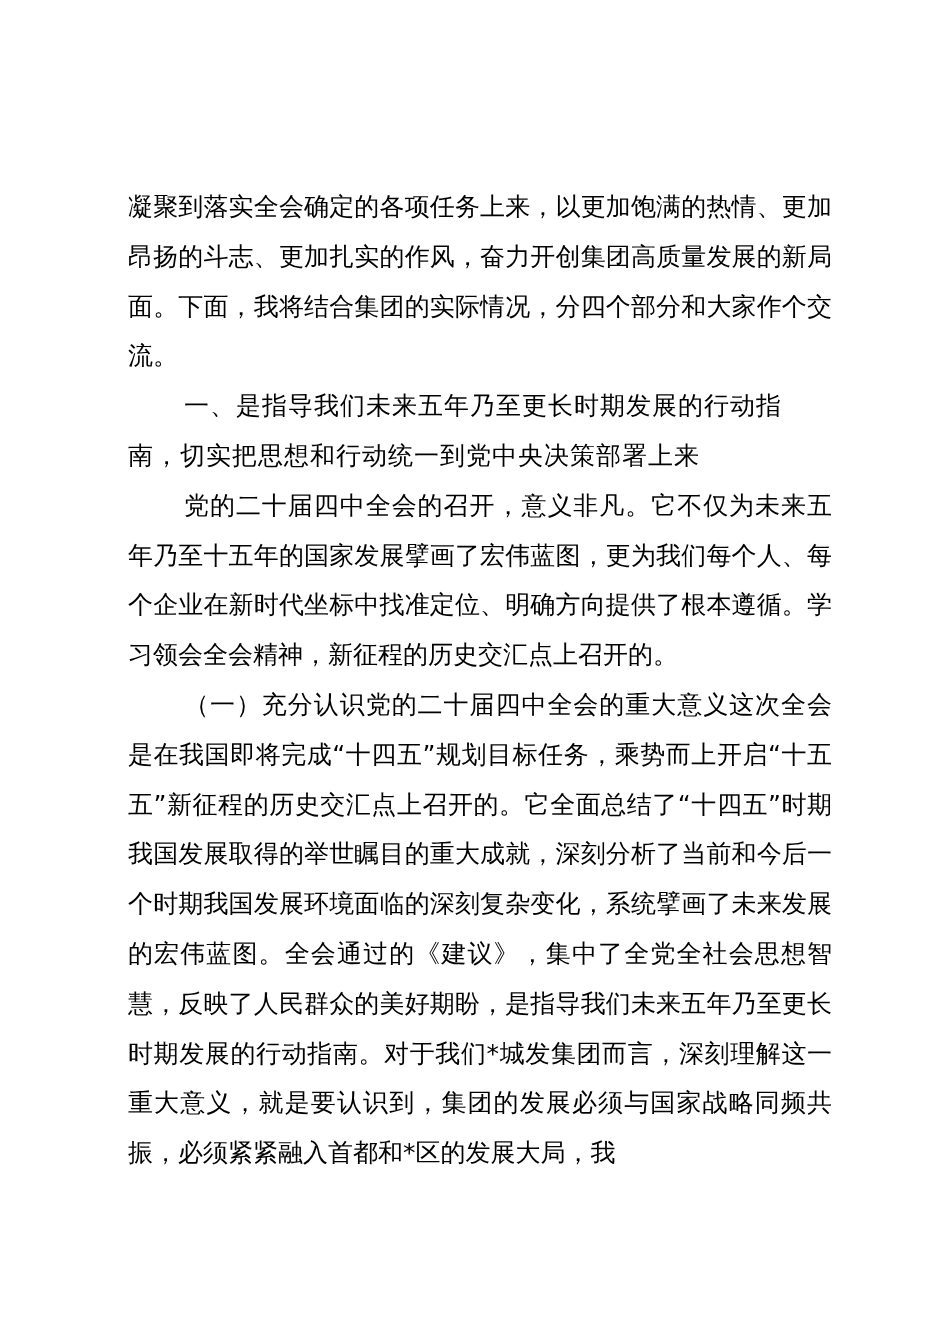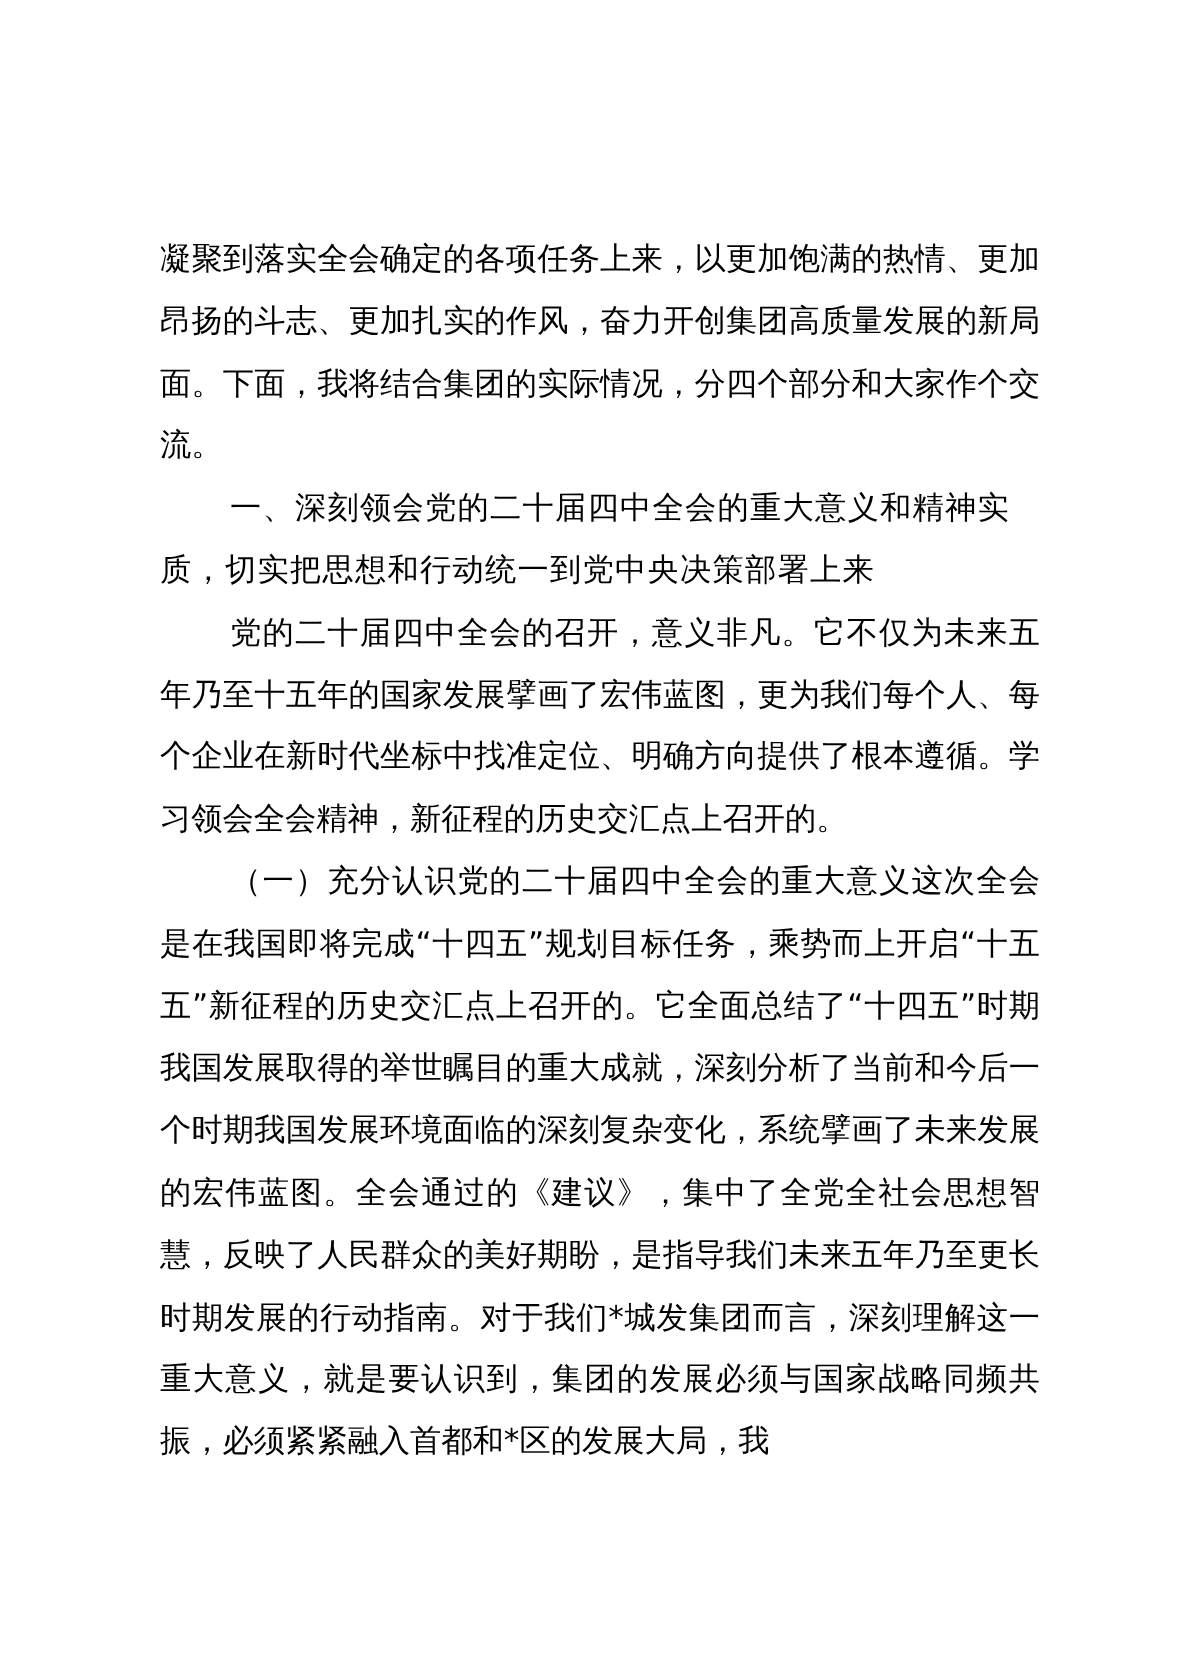--- a/index.html
+++ b/index.html
@@ -11,16 +11,16 @@
   }
   .para { margin:0; text-indent:56px; text-align:justify; text-align-last:left; }
   .para.cont { text-indent:0; }
   .heading { margin:0; text-indent:56px; font-family:"DejaVu Serif","Liberation Serif",serif; letter-spacing:1px; }
 </style>
 </head>
 <body>
 
 <div class="page">
   <p class="para cont">凝聚到落实全会确定的各项任务上来，以更加饱满的热情、更加昂扬的斗志、更加扎实的作风，奋力开创集团高质量发展的新局面。下面，我将结合集团的实际情况，分四个部分和大家作个交流。</p>
-  <p class="heading">一、深刻领会党的二十届四中全会的重大意义和精神实质，切实把思想和行动统一到党中央决策部署上来</p>
+  <p class="heading">一、是指导我们未来五年乃至更长时期发展的行动指南，切实把思想和行动统一到党中央决策部署上来</p>
   <p class="para">党的二十届四中全会的召开，意义非凡。它不仅为未来五年乃至十五年的国家发展擘画了宏伟蓝图，更为我们每个人、每个企业在新时代坐标中找准定位、明确方向提供了根本遵循。学习领会全会精神，新征程的历史交汇点上召开的。</p>
   <p class="para">（一）充分认识党的二十届四中全会的重大意义这次全会是在我国即将完成“十四五”规划目标任务，乘势而上开启“十五五”新征程的历史交汇点上召开的。它全面总结了“十四五”时期我国发展取得的举世瞩目的重大成就，深刻分析了当前和今后一个时期我国发展环境面临的深刻复杂变化，系统擘画了未来发展的宏伟蓝图。全会通过的《建议》，集中了全党全社会思想智慧，反映了人民群众的美好期盼，是指导我们未来五年乃至更长时期发展的行动指南。对于我们*城发集团而言，深刻理解这一重大意义，就是要认识到，集团的发展必须与国家战略同频共振，必须紧紧融入首都和*区的发展大局，我</p>
 </div>
 
 </body></html>

